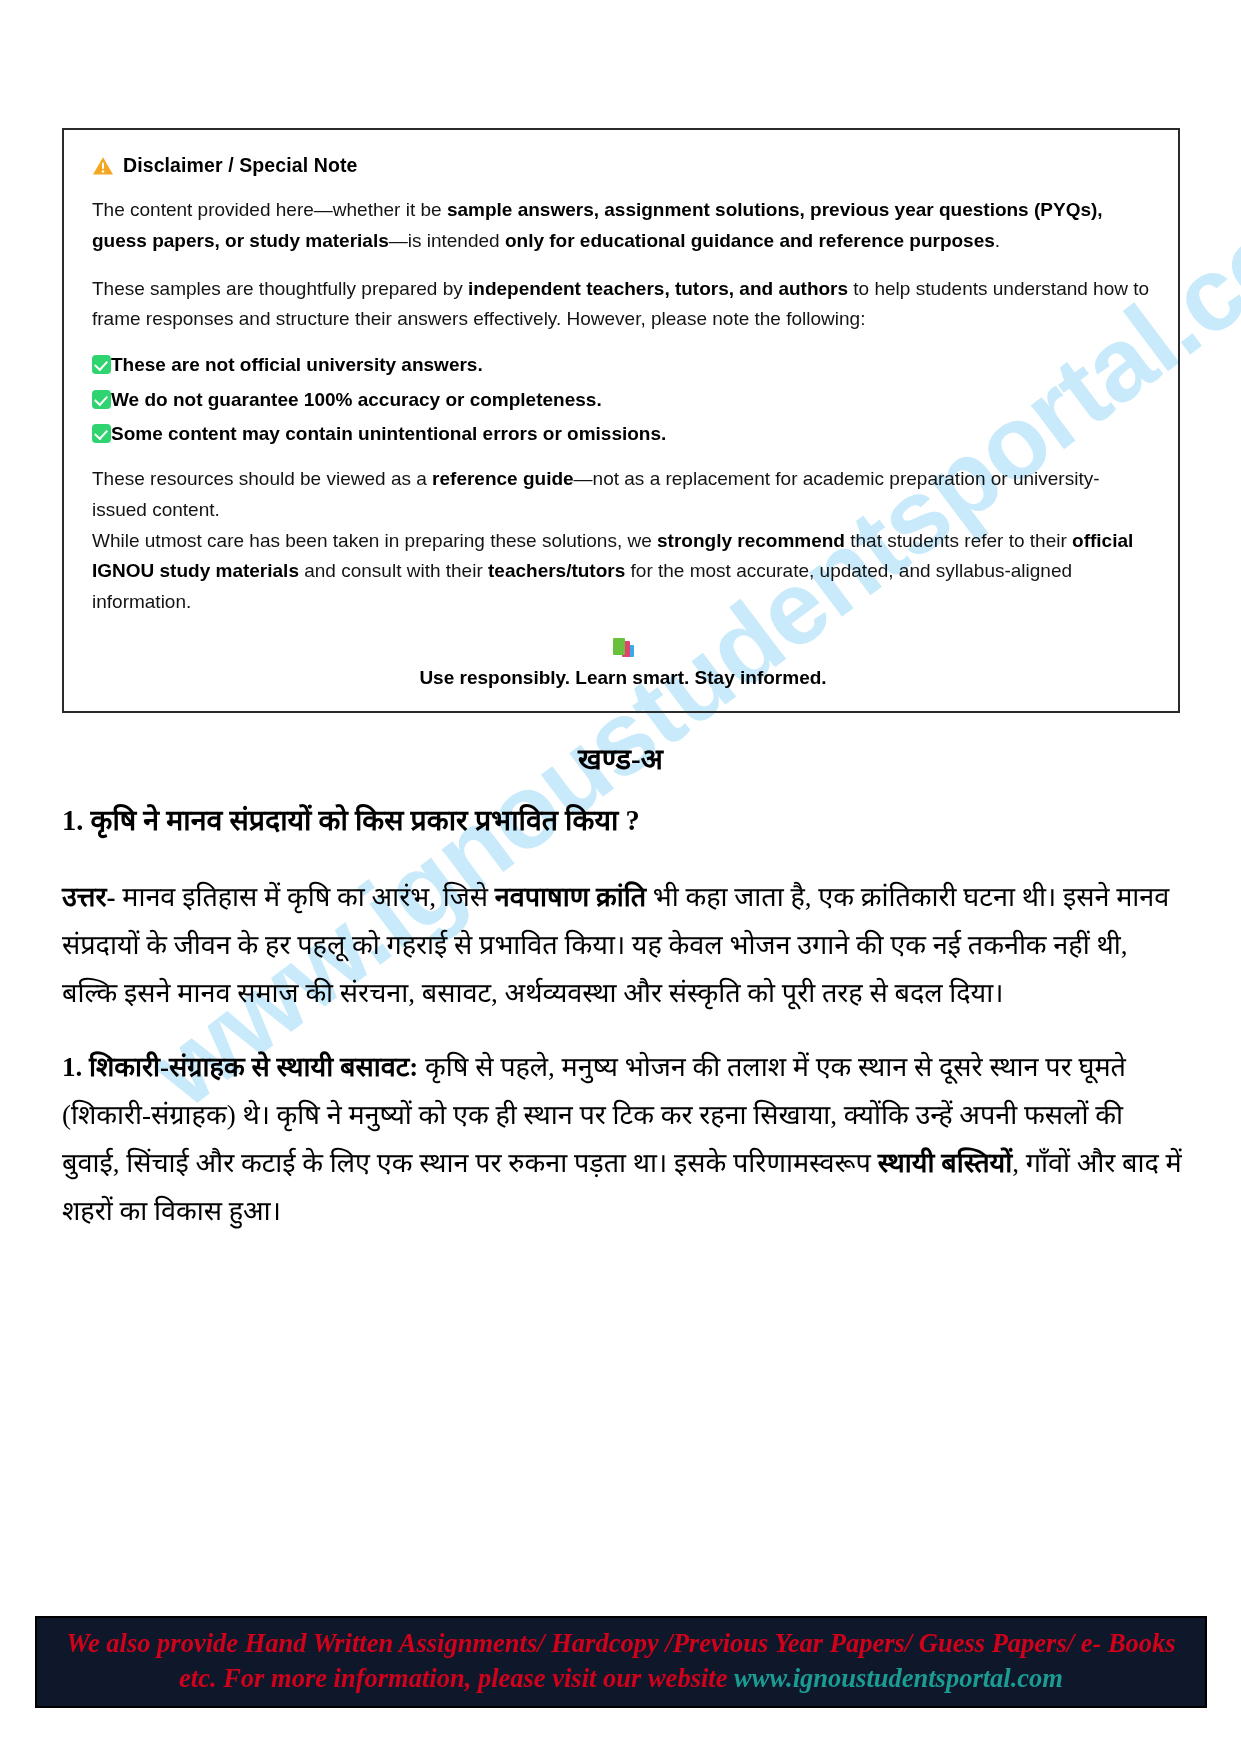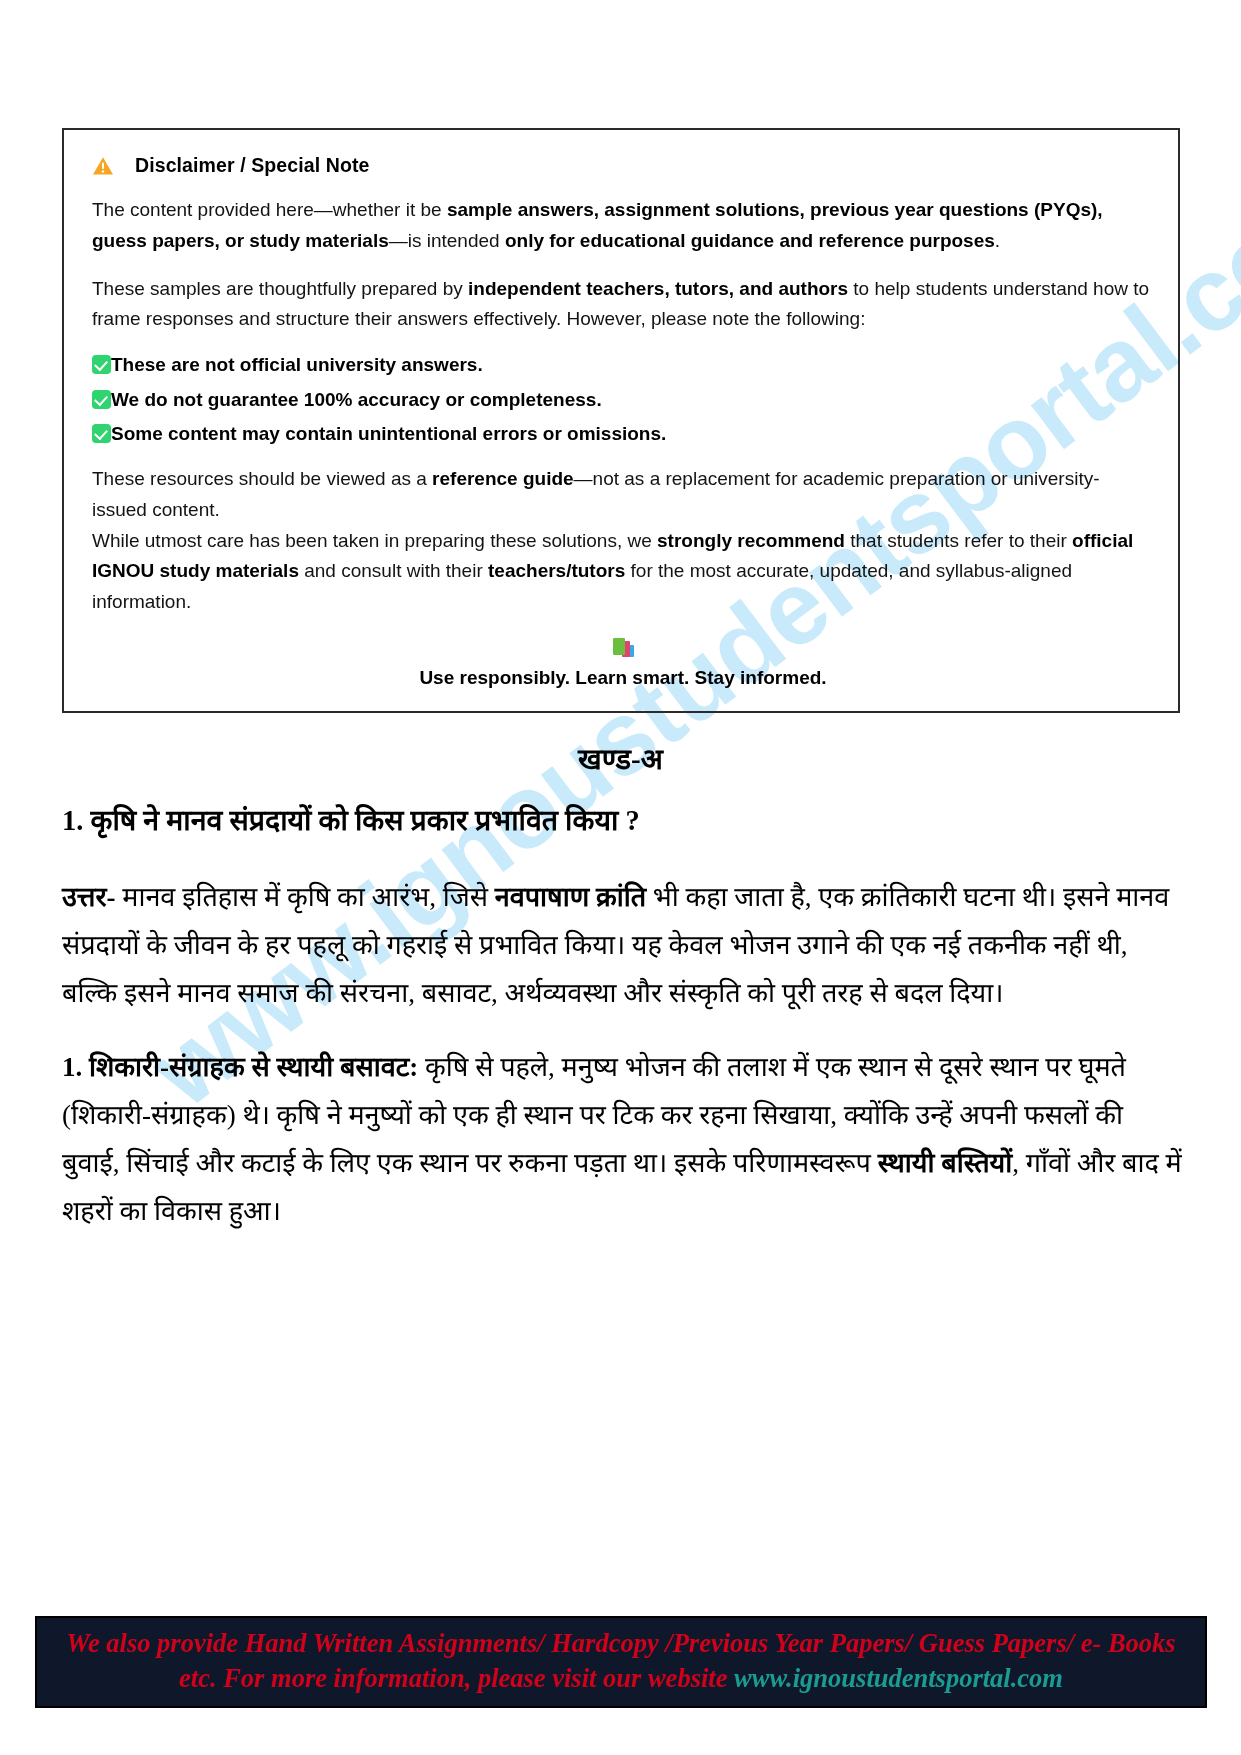--- a/index.html
+++ b/index.html
@@ -56,21 +56,21 @@
     top: 128px;
     width: 1118px;
     box-sizing: border-box;
     border: 2px solid #2b2b2b;
     background: transparent;
     padding: 20px 24px 22px 24px;
   }
   .disclaimer-head {
     display: flex;
     align-items: center;
-    gap: 21px;
+    gap: 9px;
     margin: 4px 0 18px 4px;
   }
   .warn-icon {
     width: 22px;
     height: 20px;
     flex: none;
     position: relative;
     display: block;
   }
   .disclaimer-head-text {

